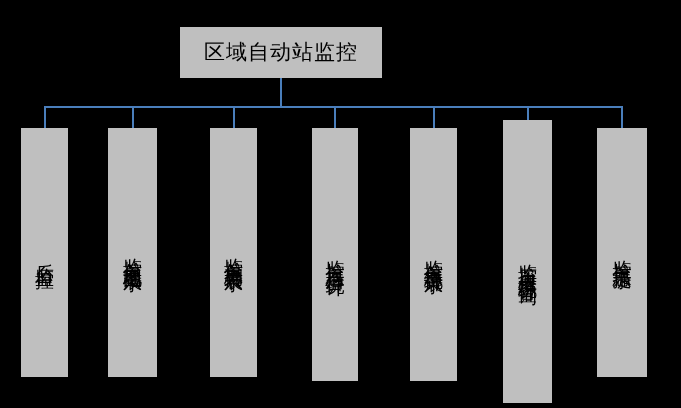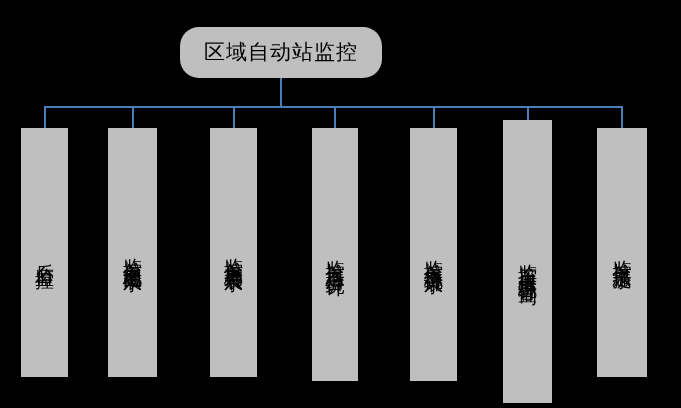--- a/index.html
+++ b/index.html
@@ -23,21 +23,20 @@
     display: flex;
     align-items: center;
     justify-content: center;
     text-align: center;
   }
   .node.root {
     font-size: 21px;
     line-height: 1.15;
     letter-spacing: 1px;
     padding: 0 6px;
-    border-radius: 19px;
   }
   .node.leaf {
     writing-mode: vertical-rl;
     text-orientation: upright;
     font-size: 19px;
     line-height: 1.05;
     letter-spacing: 2.5px;
     padding: 4px 0;
   }
   .node.leaf .vtext {

